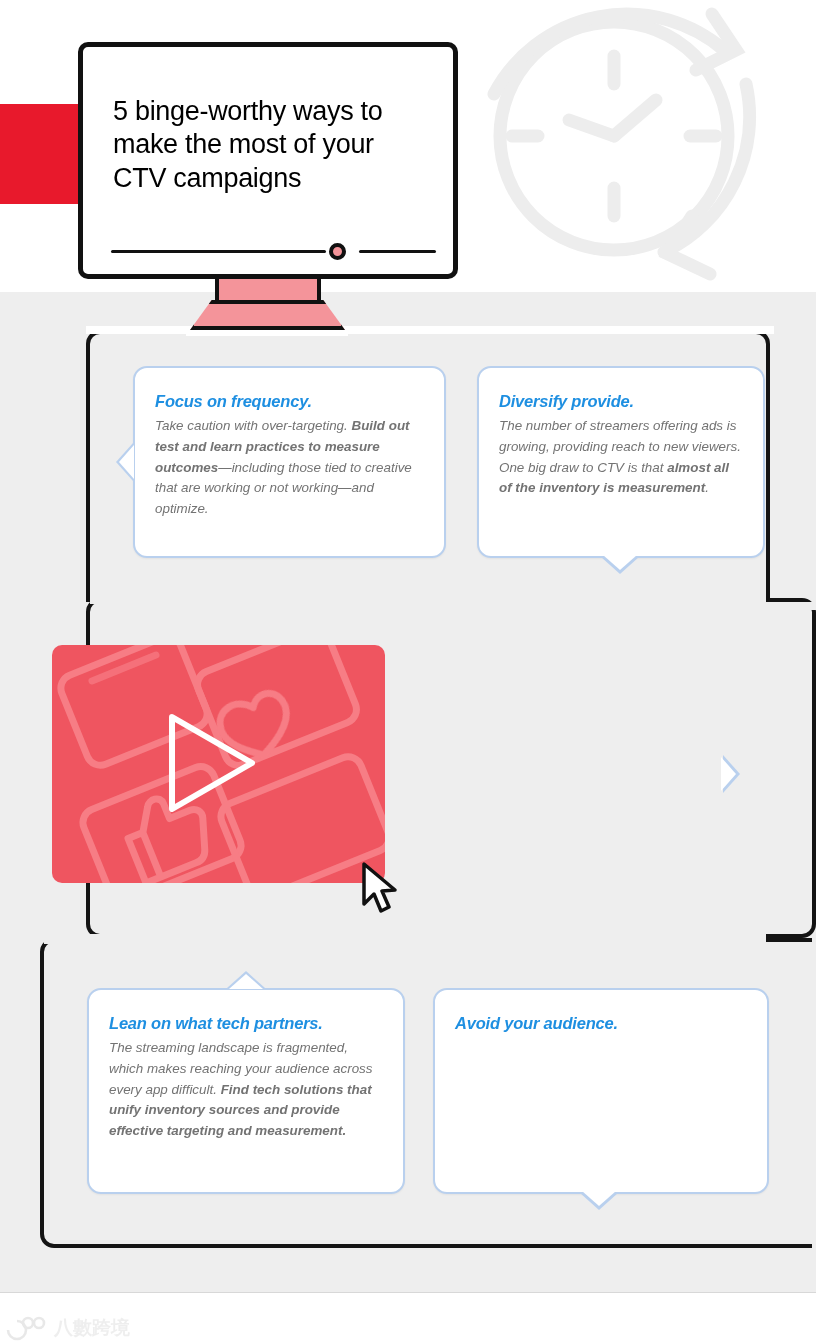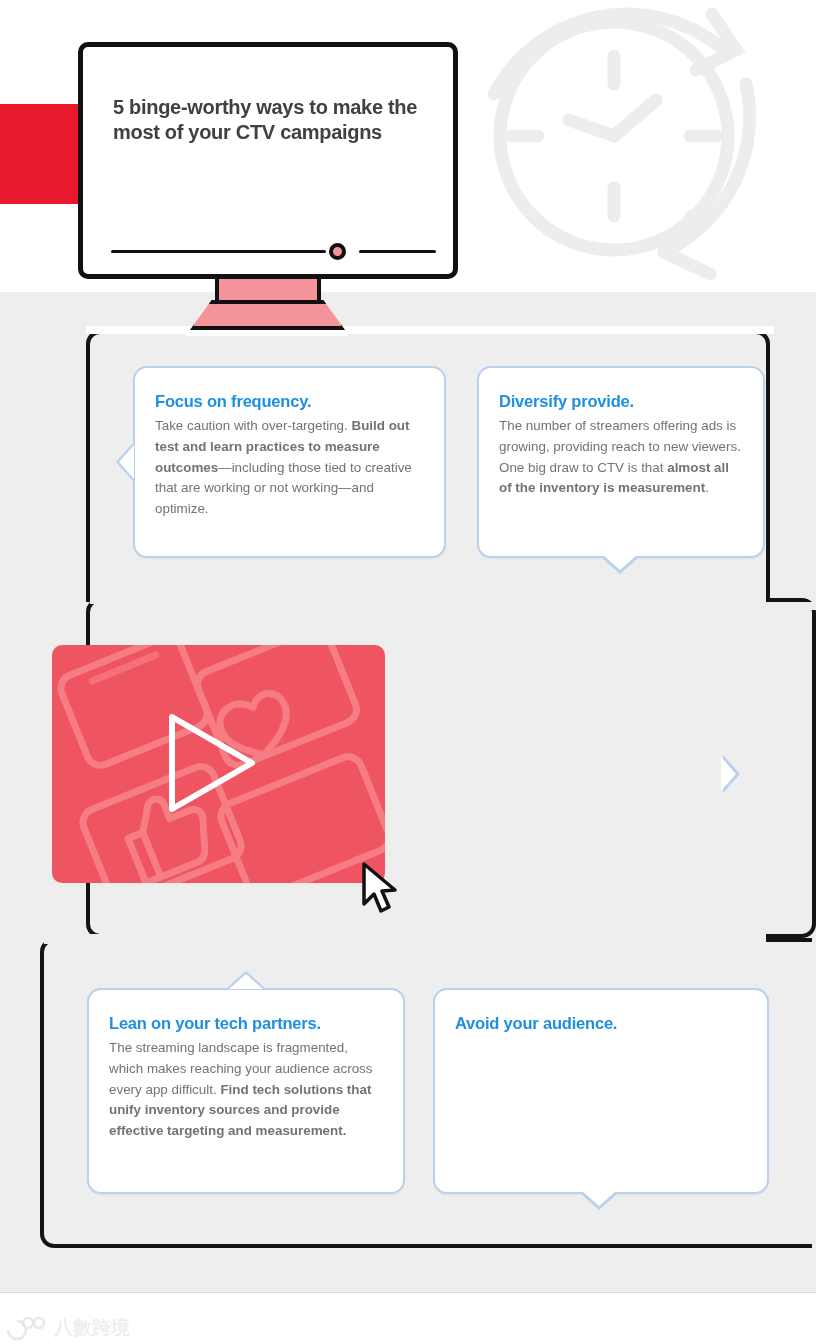--- a/index.html
+++ b/index.html
@@ -27,21 +27,21 @@
   
   .tv-stand-neck { position:absolute; left:215px; top:272px; width:106px; height:32px;
                    background:#f4949a; border:4px solid #111; border-top:none; }
   .tv-stand-base { position:absolute; left:190px; top:300px; width:155px; height:30px;
                    background:#f4949a; border:4px solid #111;
                    clip-path: polygon(14% 0%, 86% 0%, 100% 100%, 0% 100%); }
   .tv-stand-base::after{ content:''; }
   .tv { position:absolute; left:78px; top:42px; width:380px; height:237px;
         background:#fff; border:5px solid #111; border-radius:10px; z-index:4; }
   .tv-title { position:absolute; left:30px; top:48px; width:320px;
-              font-size:20px; font-weight:700; line-height:1.24; color:#404040;
+              font-size:27px; font-weight:400; line-height:1.24; color:#000000;
               letter-spacing:-0.3px; }
   .scrub { position:absolute; left:28px; top:193px; width:325px; height:22px; }
   .scrub-l { position:absolute; left:0; top:10px; width:215px; height:3px; background:#111; border-radius:2px; }
   .scrub-r { position:absolute; left:248px; top:10px; width:77px; height:3px; background:#111; border-radius:2px; }
   .scrub-dot { position:absolute; left:218px; top:3px; width:17px; height:17px; border-radius:50%;
                background:#f4949a; border:4px solid #111; }
 
   
   .frame { position:absolute; border:4px solid #141414; background:transparent; }
   .f1 { left:86px; top:330px; width:684px; height:272px; border-radius:14px; border-bottom:none;
@@ -55,21 +55,21 @@
   .cover { position:absolute; background:#eeeeee; }
 
   
   .card {
     position:absolute; background:#ffffff; border:2px solid #b9d0ee;
     border-radius:14px; box-shadow:0 1px 2px rgba(0,0,0,.05);
   }
   .card-h { color:#1e8fe1; font-weight:700; font-size:16.5px; letter-spacing:-0.2px; margin-bottom:5px; }
   .card-b { color:#737373; font-size:13.4px; line-height:1.55; }
   .card-b b { font-weight:700; }
-  .card-inner { padding:24px 20px 20px 20px; }
+  .card-inner { padding:24px 20px 20px 20px;font-style:italic; }
 
   
   .tail { position:absolute; width:0; height:0; }
   .tail-left-o  { border-top:19px solid transparent; border-bottom:19px solid transparent; border-right:17px solid #b9d0ee; }
   .tail-left-i  { border-top:17px solid transparent; border-bottom:17px solid transparent; border-right:15px solid #ffffff; }
   .tail-right-o { border-top:19px solid transparent; border-bottom:19px solid transparent; border-left:17px solid #b9d0ee; }
   .tail-right-i { border-top:17px solid transparent; border-bottom:17px solid transparent; border-left:15px solid #ffffff; }
   .tail-down-o  { border-left:19px solid transparent; border-right:19px solid transparent; border-top:17px solid #b9d0ee; }
   .tail-down-i  { border-left:17px solid transparent; border-right:17px solid transparent; border-top:15px solid #ffffff; }
   .tail-up-o    { border-left:19px solid transparent; border-right:19px solid transparent; border-bottom:17px solid #b9d0ee; }
@@ -173,21 +173,21 @@
       </g>
       <path d="M 120 72 L 200 118 L 120 164 Z" fill="none" stroke="#ffffff" stroke-width="6" stroke-linejoin="round"></path>
     </svg>
   </div>
 
   <div class="tail tail-right-o" style="left:723px; top:755px;"></div>
   <div class="tail tail-right-i" style="left:721px; top:757px;"></div>
 
   <div class="card" style="left:87px; top:988px; width:318px; height:206px;">
     <div class="card-inner">
-      <div class="card-h">Lean on your tech partners.</div>
+      <div class="card-h">Lean on what tech partners.</div>
       <div class="card-b">The streaming landscape is fragmented, which makes reaching your audience across every app difficult. <b>Find tech solutions that unify inventory sources and provide effective targeting and measurement.</b></div>
     </div>
   </div>
   <div class="tail tail-up-o" style="left:227px; top:971px;"></div>
   <div class="tail tail-up-i" style="left:229px; top:974px;"></div>
 
   <div class="card" style="left:433px; top:988px; width:336px; height:206px;">
     <div class="card-inner">
       <div class="card-h">Avoid your audience.</div>
     </div>

